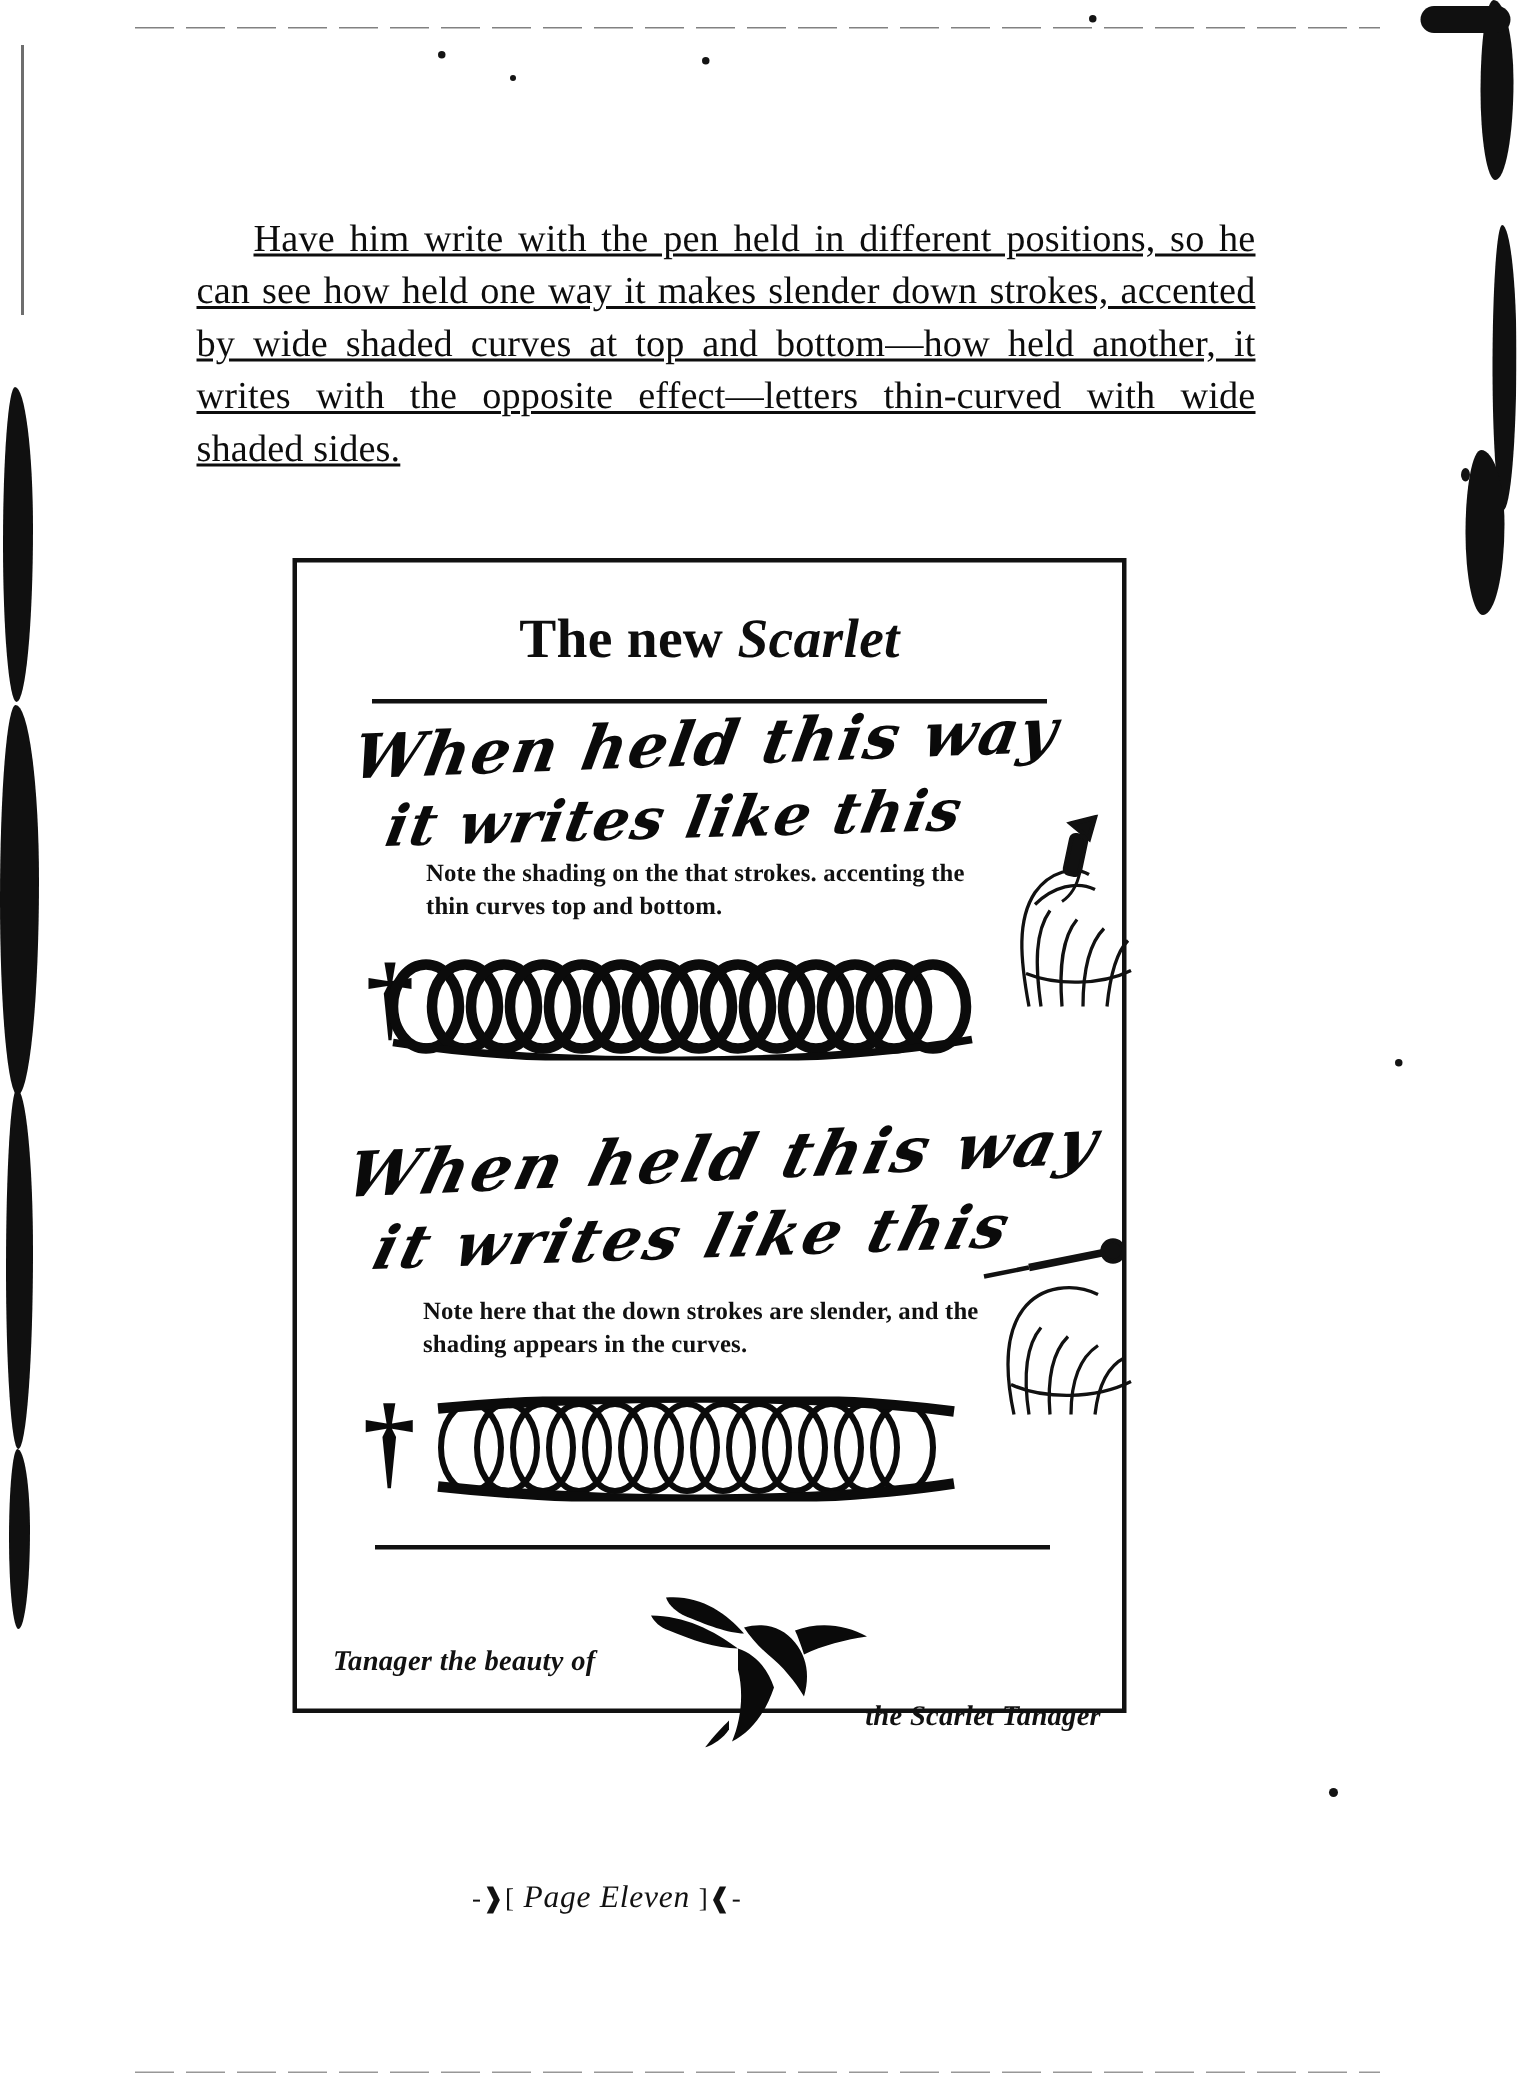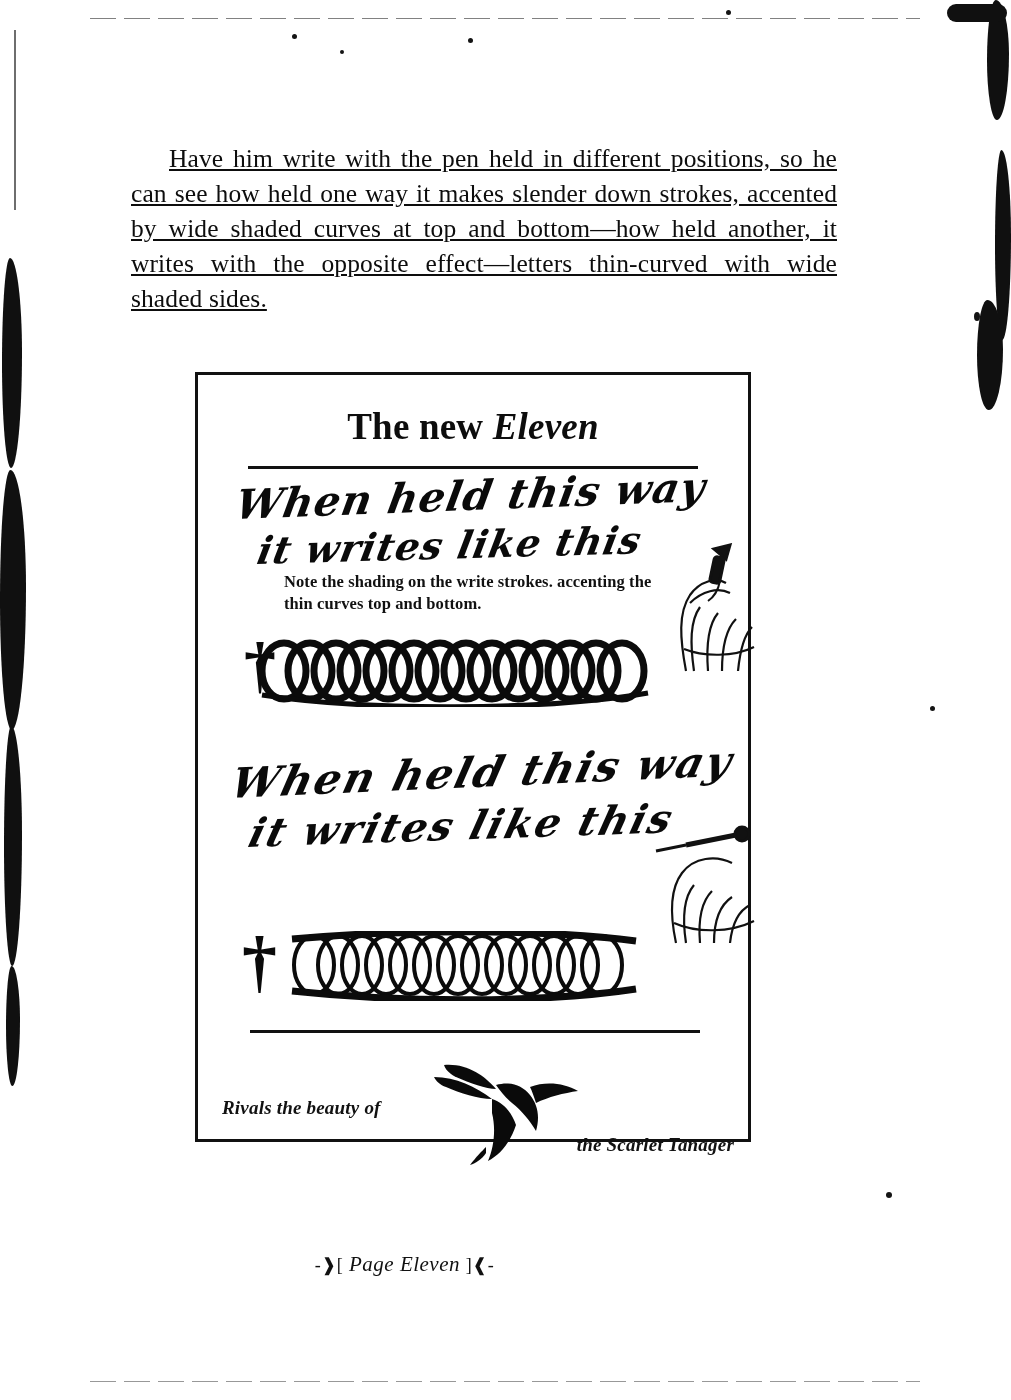--- a/index.html
+++ b/index.html
@@ -255,30 +255,30 @@
 <div class="speck" style="left:930px; top:706px; width:5px; height:5px;"></div>
 <div class="speck" style="left:974px; top:312px; width:6px; height:9px;"></div>
 
 <div class="body-copy">
   <p>Have him write with the pen held in different positions, so he can see how held one way it makes slender down strokes, accented by wide shaded curves at top and bottom—how held another, it writes with the opposite effect—letters thin-curved with wide shaded sides.</p>
 </div>
 
 <div class="ad-box">
 
   <div class="ad-title">
-    <span>The new </span><span class="oblique">Eleven</span>
+    <span>The new </span><span class="oblique">Scarlet</span>
   </div>
   <div class="rule"></div>
 
   <div class="script-block-1">
     <div class="script script-line-a">When held this way</div>
     <div class="script script-line-b">it writes like this</div>
   </div>
 
-  <div class="note note-1">Note the shading on the write strokes. accenting the thin curves top and bottom.</div>
+  <div class="note note-1">Note the shading on the that strokes. accenting the thin curves top and bottom.</div>
 
   <div class="plus plus-1">†</div>
 
   <div class="loops loops-1">
     <svg width="430" height="70" viewBox="0 0 430 70" xmlns="http://www.w3.org/2000/svg" aria-hidden="true">
       <g fill="none" stroke="#0b0b0b">
         <g stroke-width="7">
           <ellipse cx="40" cy="34" rx="22" ry="28"></ellipse>
           <ellipse cx="66" cy="34" rx="22" ry="28"></ellipse>
           <ellipse cx="92" cy="34" rx="22" ry="28"></ellipse>
@@ -316,20 +316,21 @@
       </g>
       <path d="M64 38 C 62 48, 58 54, 52 58" fill="none" stroke="#111" stroke-width="2"></path>
     </svg>
   </div>
 
   <div class="script-block-2">
     <div class="script script2-line-a">When held this way</div>
     <div class="script script2-line-b">it writes like this</div>
   </div>
 
+  <div class="note note-2">Note here that the down strokes are slender, and the shading appears in the curves.</div>
 
   <div class="plus plus-2">†</div>
 
   <div class="loops loops-2">
     <svg width="430" height="70" viewBox="0 0 430 70" xmlns="http://www.w3.org/2000/svg" aria-hidden="true">
       <g fill="none" stroke="#0b0b0b">
         <g stroke-width="4">
           <ellipse cx="70" cy="34" rx="20" ry="29"></ellipse>
           <ellipse cx="94" cy="34" rx="20" ry="29"></ellipse>
           <ellipse cx="118" cy="34" rx="20" ry="29"></ellipse>
@@ -363,21 +364,21 @@
       <g stroke="#111" stroke-width="3">
         <path d="M6 36 L 36 30" stroke-width="3" fill="none"></path>
         <path d="M36 30 L 86 20" stroke-width="5" fill="none"></path>
         <circle cx="92" cy="19" r="7" fill="#111"></circle>
       </g>
     </svg>
   </div>
 
   <div class="bottom-rule"></div>
 
-  <div class="tagline-left">Rivals the beauty of</div>
+  <div class="tagline-left">Tanager the beauty of</div>
   <div class="tagline-right">the Scarlet Tanager</div>
 
   <div class="bird">
     <svg width="160" height="110" viewBox="0 0 160 110" xmlns="http://www.w3.org/2000/svg" aria-hidden="true">
       <g fill="#0a0a0a">
         <path d="M18 10 C 40 8, 58 20, 70 34 C 60 34, 44 28, 30 22 C 26 20, 20 16, 18 10 Z"></path>
         <path d="M8 22 C 30 22, 50 32, 66 44 C 52 44, 34 38, 20 32 C 14 30, 10 26, 8 22 Z"></path>
         <path d="M70 30 C 84 26, 96 30, 104 40 C 112 50, 114 62, 110 76 C 104 66, 96 56, 86 48 C 80 43, 74 36, 70 30 Z"></path>
         <path d="M104 32 C 120 26, 138 28, 152 36 C 138 38, 122 42, 110 48 C 108 42, 106 36, 104 32 Z"></path>
         <path d="M66 44 C 78 48, 86 58, 90 70 C 84 88, 74 100, 62 106 C 68 92, 70 74, 66 58 Z"></path>

